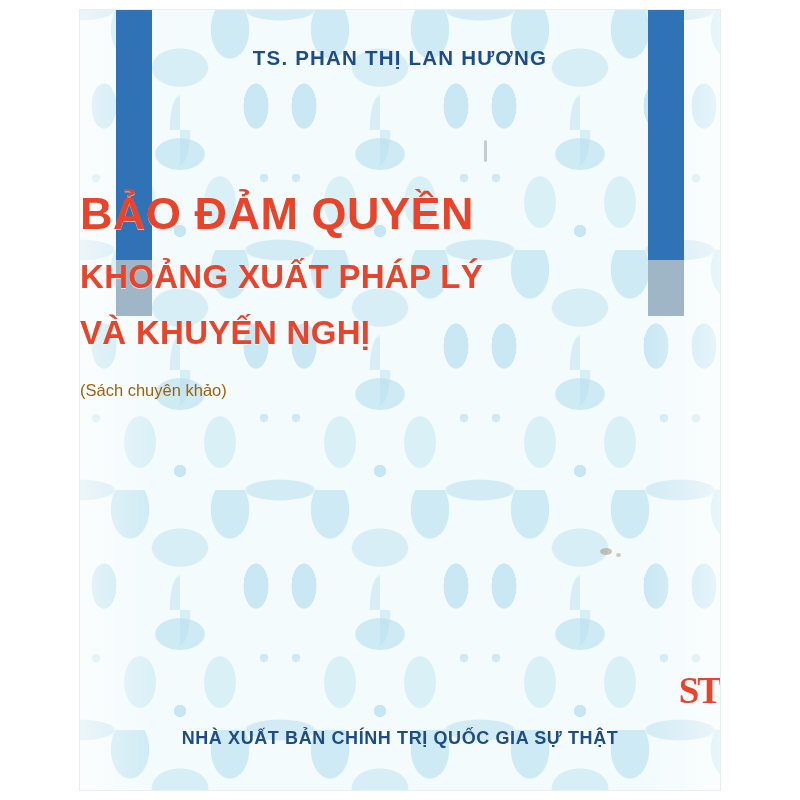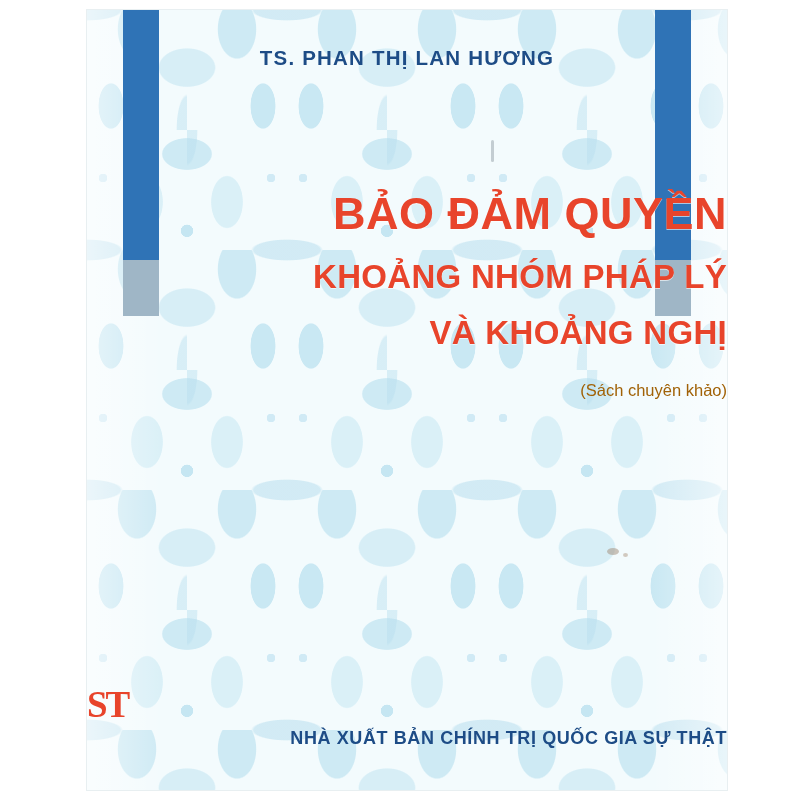--- a/index.html
+++ b/index.html
@@ -10,21 +10,20 @@
     background: #ffffff;
     font-family: "Liberation Sans", sans-serif;
   }
 
   .page {
     position: relative;
     width: 721px;
     height: 800px;
     background: #ffffff;
     overflow: hidden;
-    margin-left: 7px;
   }
 
   
   .cover {
     position: absolute;
     left: 80px;
     top: 10px;
     width: 640px;
     height: 780px;
     background: #f2fbfd;
@@ -109,21 +108,21 @@
     font-weight: 700;
     letter-spacing: 1.2px;
     font-family: "Liberation Sans", sans-serif;
   }
 
   .title-block {
     position: absolute;
     top: 175px;
     left: 0;
     width: 100%;
-    text-align: right;
+    text-align: left;
   }
   .title-main {
     color: #e8442b;
     font-size: 45px;
     font-weight: 700;
     line-height: 1.28;
     letter-spacing: 0.5px;
     text-shadow: 0 1px 0 rgba(255,255,255,0.6);
   }
   .title-sub {
@@ -139,38 +138,38 @@
     margin-top: 26px;
     color: #a16207;
     font-size: 16.5px;
     font-weight: 400;
   }
 
   .logo {
     position: absolute;
     left: 0;
     width: 100%;
-    top: 676px;
-    text-align: left;
+    top: 662px;
+    text-align: right;
   }
   .logo-mark {
     display: inline-block;
     color: #e8442b;
     font-size: 37px;
     font-weight: 700;
     letter-spacing: -2px;
     font-family: "Liberation Serif", serif;
     line-height: 1;
   }
   .publisher {
     position: absolute;
     left: 0;
     width: 100%;
     top: 718px;
-    text-align: right;
+    text-align: center;
     color: #1d4c86;
     font-size: 18px;
     font-weight: 700;
     letter-spacing: 0.6px;
   }
 
   
   .smudge {
     position: absolute;
     background: #b9a18a;
@@ -193,22 +192,22 @@
 
     <div class="band band-left-top"></div>
     <div class="band band-left-bottom"></div>
     <div class="band band-right-top"></div>
     <div class="band band-right-bottom"></div>
 
     <div class="author">TS. PHAN THỊ LAN HƯƠNG</div>
 
     <div class="title-block">
       <div class="title-main">BẢO ĐẢM QUYỀN</div>
-      <div class="title-sub">KHOẢNG NHÓM PHÁP LÝ</div>
-      <div class="title-sub">VÀ KHOẢNG NGHỊ</div>
+      <div class="title-sub">KHOẢNG XUẤT PHÁP LÝ</div>
+      <div class="title-sub">VÀ KHUYẾN NGHỊ</div>
       <div class="title-note">(Sách chuyên khảo)</div>
     </div>
 
     <div class="smudge smudge-a"></div>
     <div class="smudge smudge-b"></div>
     <div class="smudge smudge-c"></div>
 
     <div class="logo">
       <span class="logo-mark">ST</span>
     </div>

